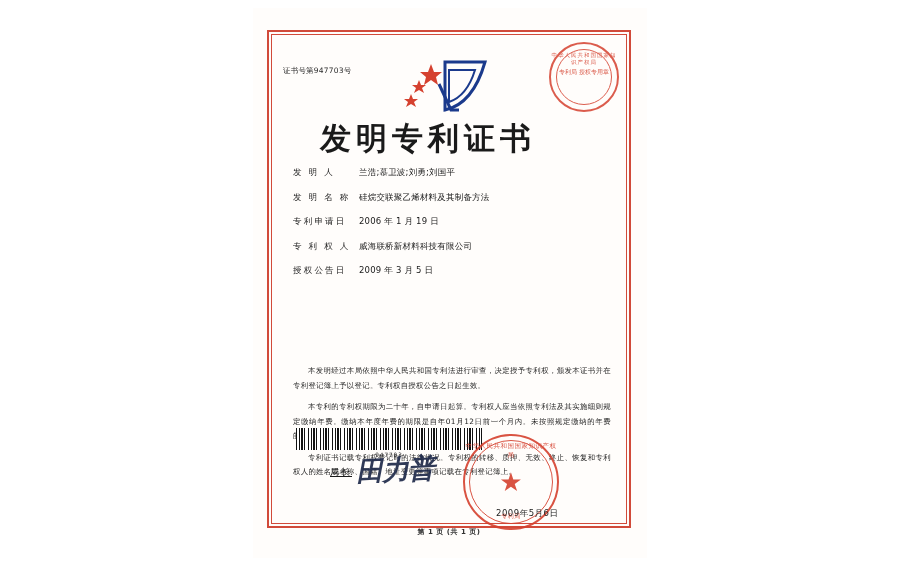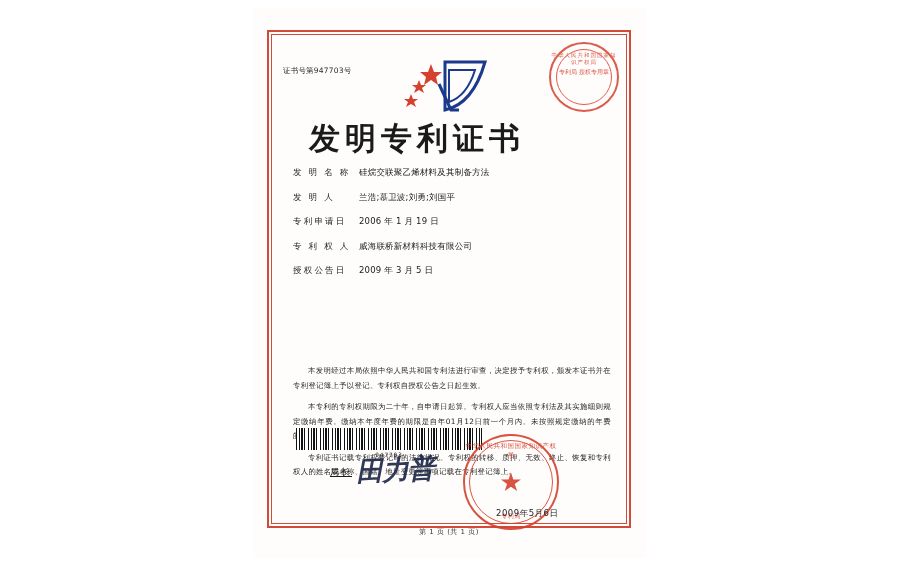--- a/index.html
+++ b/index.html
@@ -71,21 +71,21 @@
     position:absolute;left:0;right:0;top:24px;
     text-align:center;font-size:6px;line-height:8px;
     color:#d5412f;
   }
   .seal-top .arc{
     position:absolute;left:0;right:0;top:8px;
     text-align:center;font-size:5.5px;color:#d5412f;
     letter-spacing:1px;
   }
   .title-wrap{
-    position:absolute;left:265px;width:304px;top:118px;
+    position:absolute;left:276px;width:304px;top:118px;
   }
 
   
   .fields{
     position:absolute;
     left:293px;top:167px;
     width:320px;
   }
   .frow{
     display:flex;
@@ -188,21 +188,21 @@
     position:absolute;
     left:496px;top:508px;
     font-size:8.5px;color:#1a1a1a;letter-spacing:.5px;
     white-space:nowrap;
   }
 
   .page-num{
     position:absolute;
     left:267px;width:364px;top:527px;
     text-align:center;
-    font-size:7px;color:#333;letter-spacing:.5px;
+    font-size:7px;color:#333;letter-spacing:.5px;font-weight:bold;
   }
 </style>
 </head>
 <body>
 
 <div class="page">
 
   <div class="sheet"></div>
 
   <div class="border-outer"></div>
@@ -227,26 +227,26 @@
     <div class="txt">专利局
 授权专用章</div>
   </div>
 
   <div class="title-wrap">
     <div style="text-align:center;font-family:'DejaVu Serif','Liberation Serif',serif;font-size:31px;font-weight:bold;color:#1a1a1a;letter-spacing:5px;">发明专利证书</div>
   </div>
 
   <div class="fields">
     <div class="frow">
+      <div class="flabel">发 明 人</div>
+      <div class="fvalue">兰浩;慕卫波;刘勇;刘国平</div>
+    </div>
+    <div class="frow">
       <div class="flabel">发 明 名 称</div>
       <div class="fvalue">硅烷交联聚乙烯材料及其制备方法</div>
-    </div>
-    <div class="frow">
-      <div class="flabel">发 明 人</div>
-      <div class="fvalue">兰浩;慕卫波;刘勇;刘国平</div>
     </div>
     <div class="frow">
       <div class="flabel">专利申请日</div>
       <div class="fvalue">2006 年 1 月 19 日</div>
     </div>
     <div class="frow">
       <div class="flabel">专 利 权 人</div>
       <div class="fvalue">威海联桥新材料科技有限公司</div>
     </div>
     <div class="frow">

